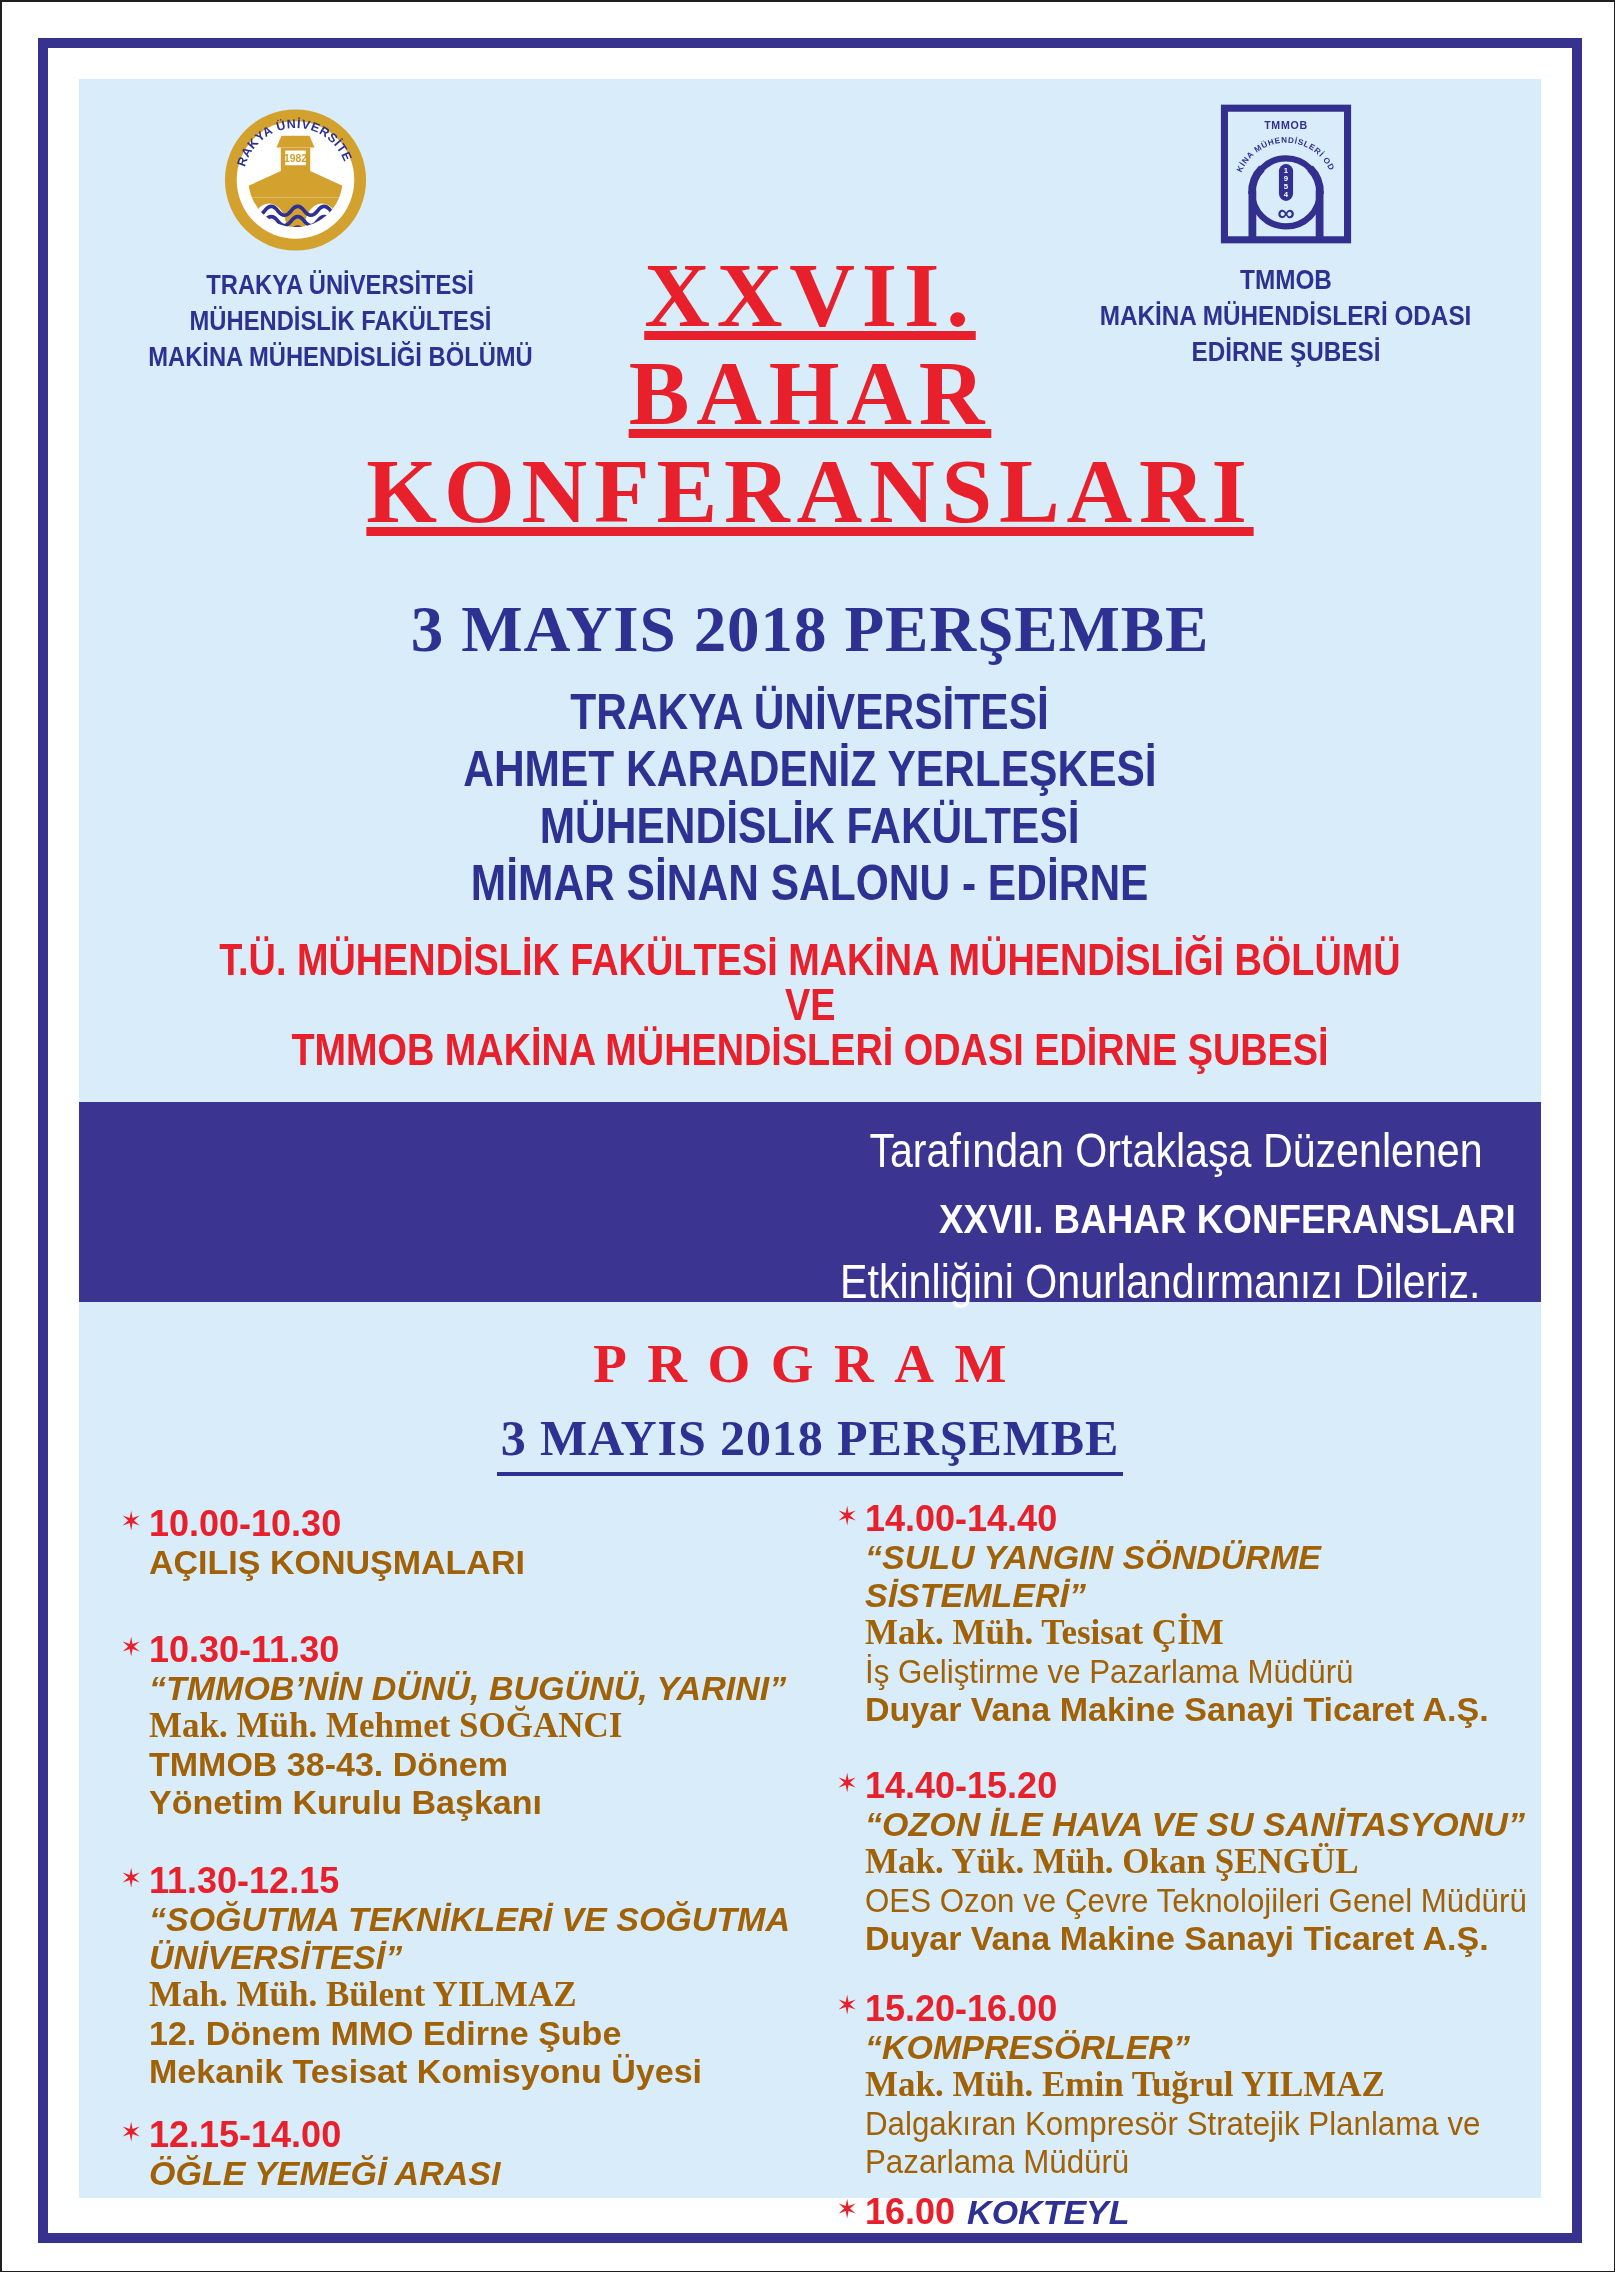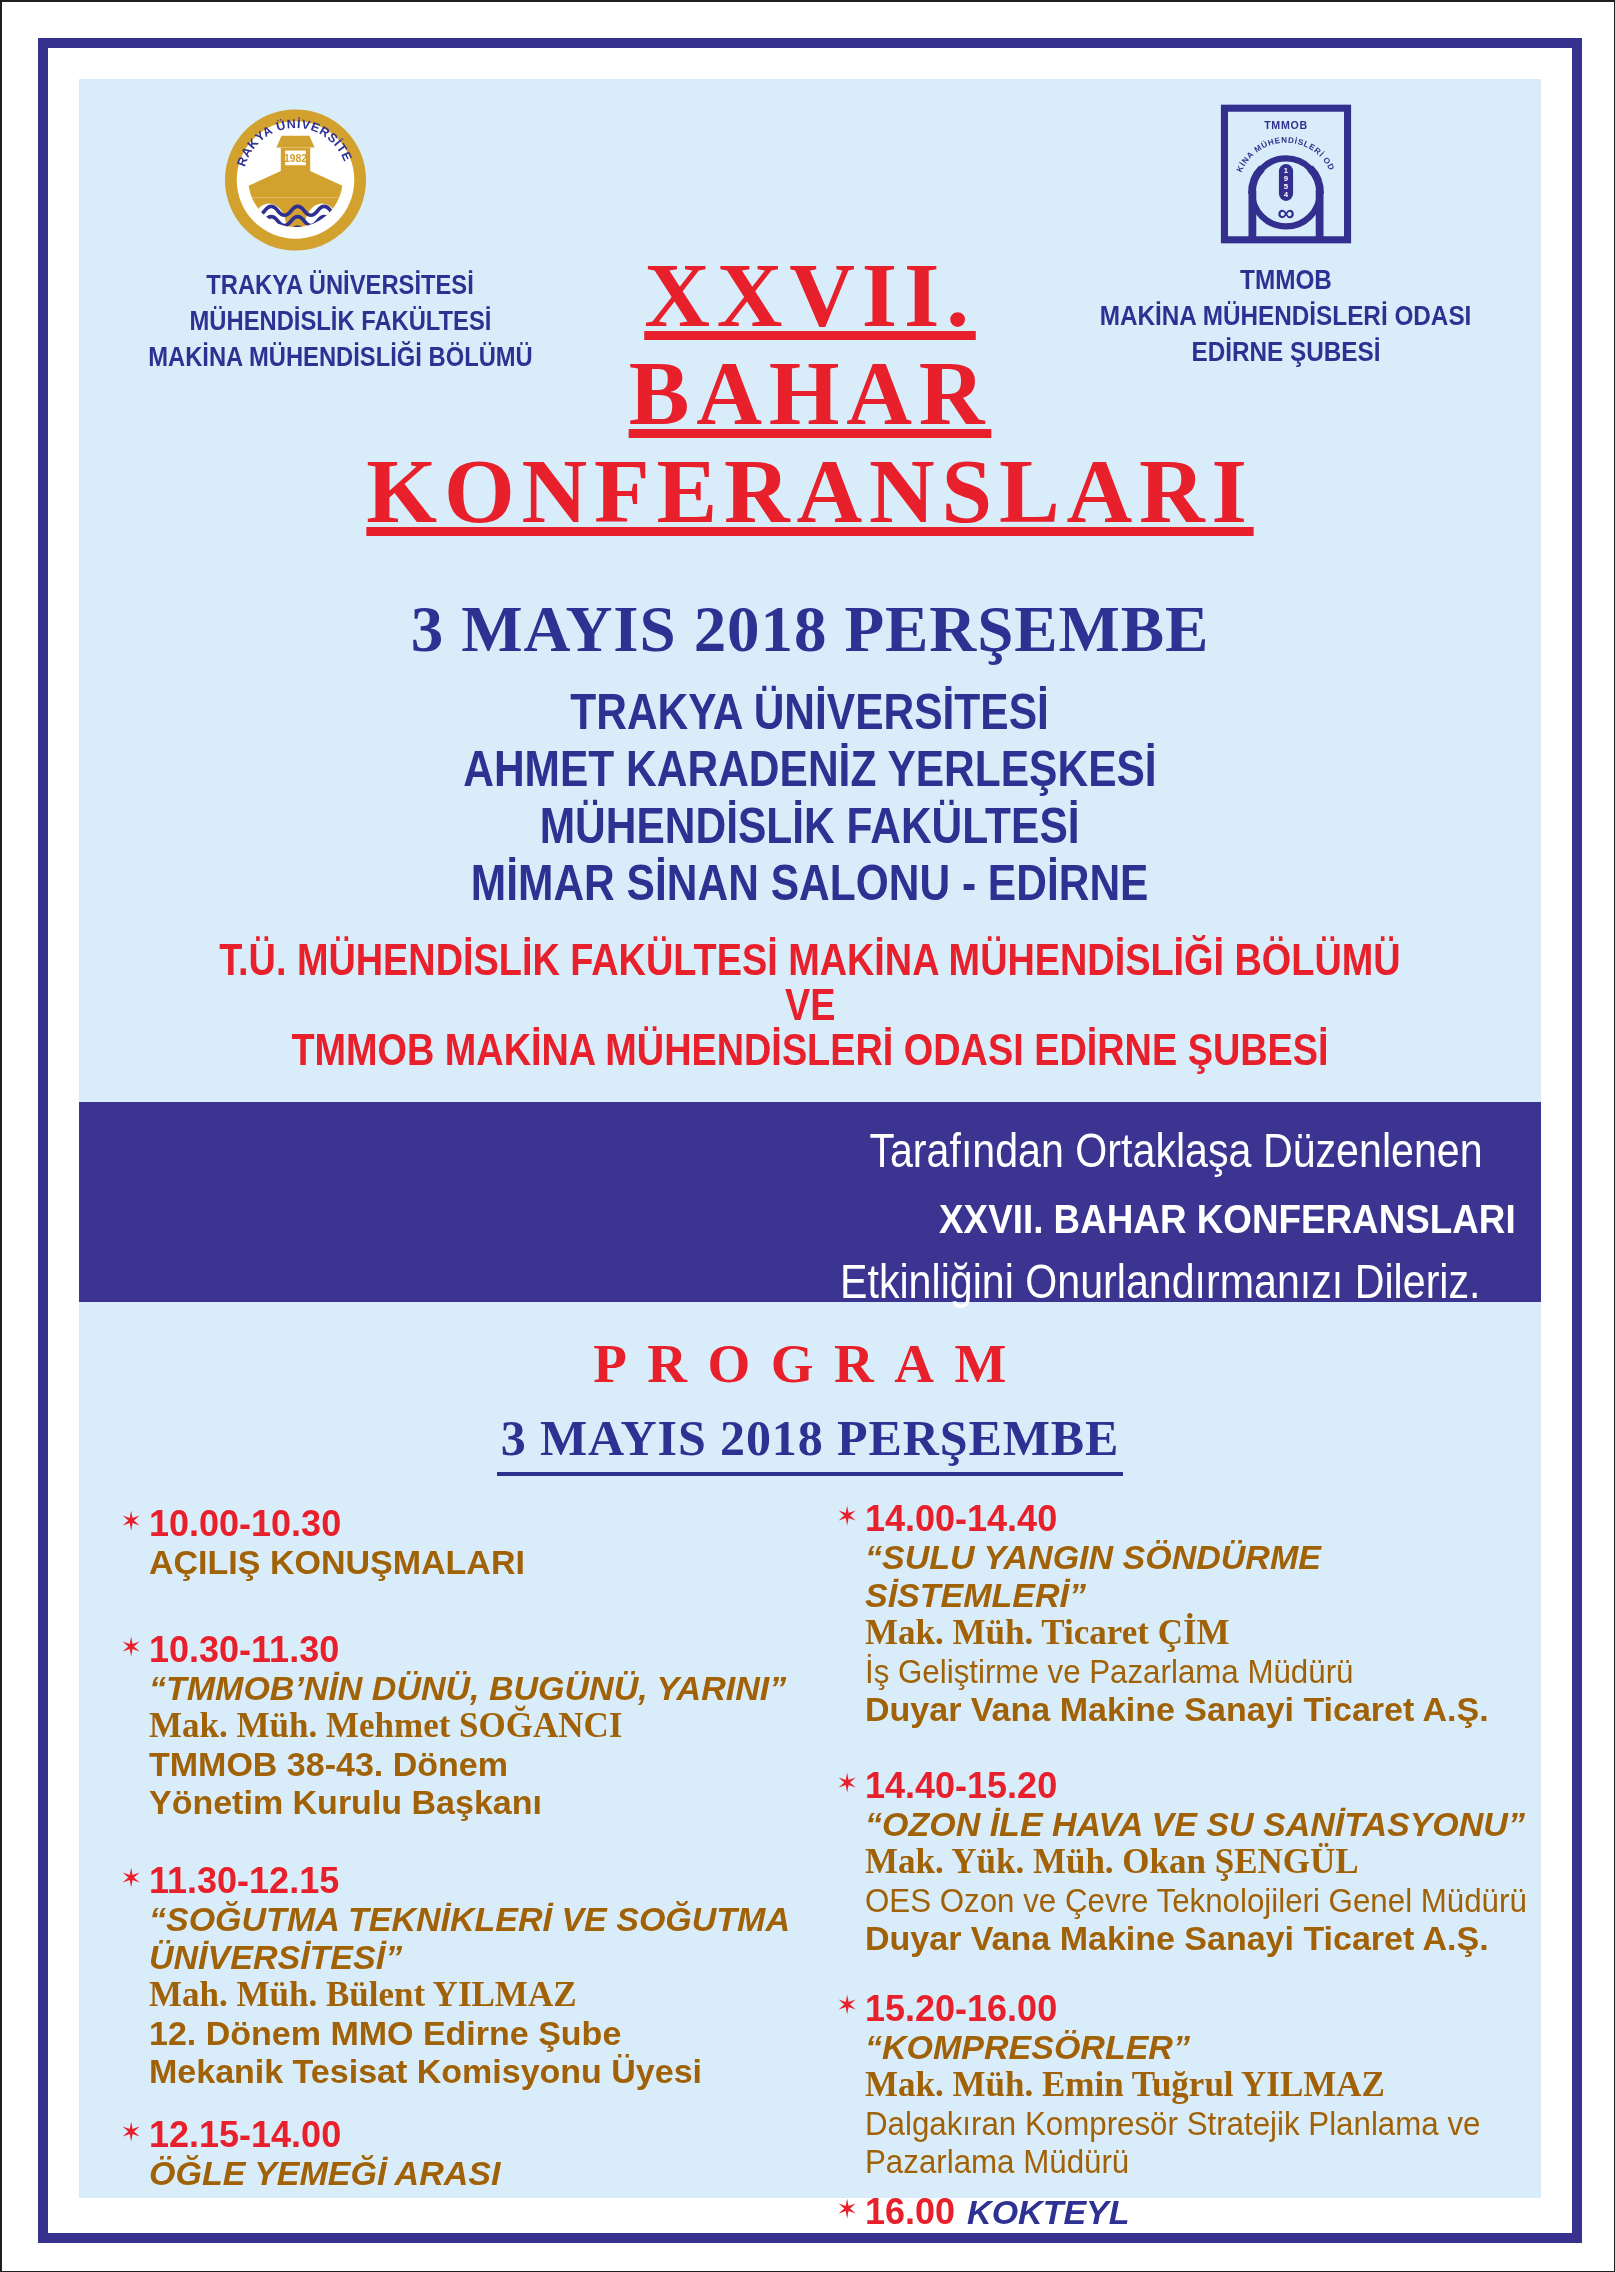--- a/index.html
+++ b/index.html
@@ -215,21 +215,21 @@
         <div class="p-time">12.15-14.00</div>
         <div class="p-line l-title">ÖĞLE YEMEĞİ ARASI</div>
       </div>
     </div>
 
     <div class="col col-right">
       <div class="p-item">
         <span class="star">✶</span>
         <div class="p-time">14.00-14.40</div>
         <div class="p-line l-title">“SULU YANGIN SÖNDÜRME SİSTEMLERİ”</div>
-        <div class="p-line l-speaker">Mak. Müh. Ticaret ÇİM</div>
+        <div class="p-line l-speaker">Mak. Müh. Tesisat ÇİM</div>
         <div class="p-line l-role"><span class="cxl">İş Geliştirme ve Pazarlama Müdürü</span></div>
         <div class="p-line l-roleb">Duyar Vana Makine Sanayi Ticaret A.Ş.</div>
       </div>
       <div class="p-item mt-d">
         <span class="star">✶</span>
         <div class="p-time">14.40-15.20</div>
         <div class="p-line l-title">“OZON İLE HAVA VE SU SANİTASYONU”</div>
         <div class="p-line l-speaker">Mak. Yük. Müh. Okan ŞENGÜL</div>
         <div class="p-line l-role"><span class="cxl">OES Ozon ve Çevre Teknolojileri Genel Müdürü</span></div>
         <div class="p-line l-roleb">Duyar Vana Makine Sanayi Ticaret A.Ş.</div>

